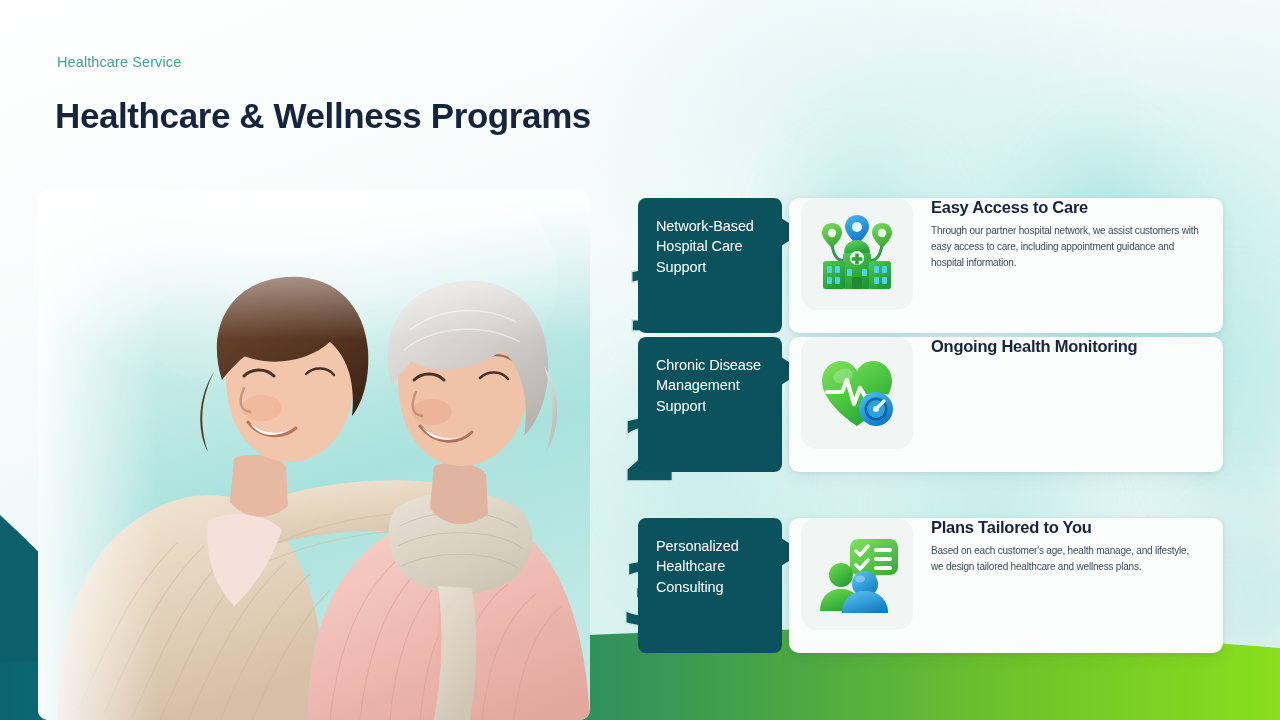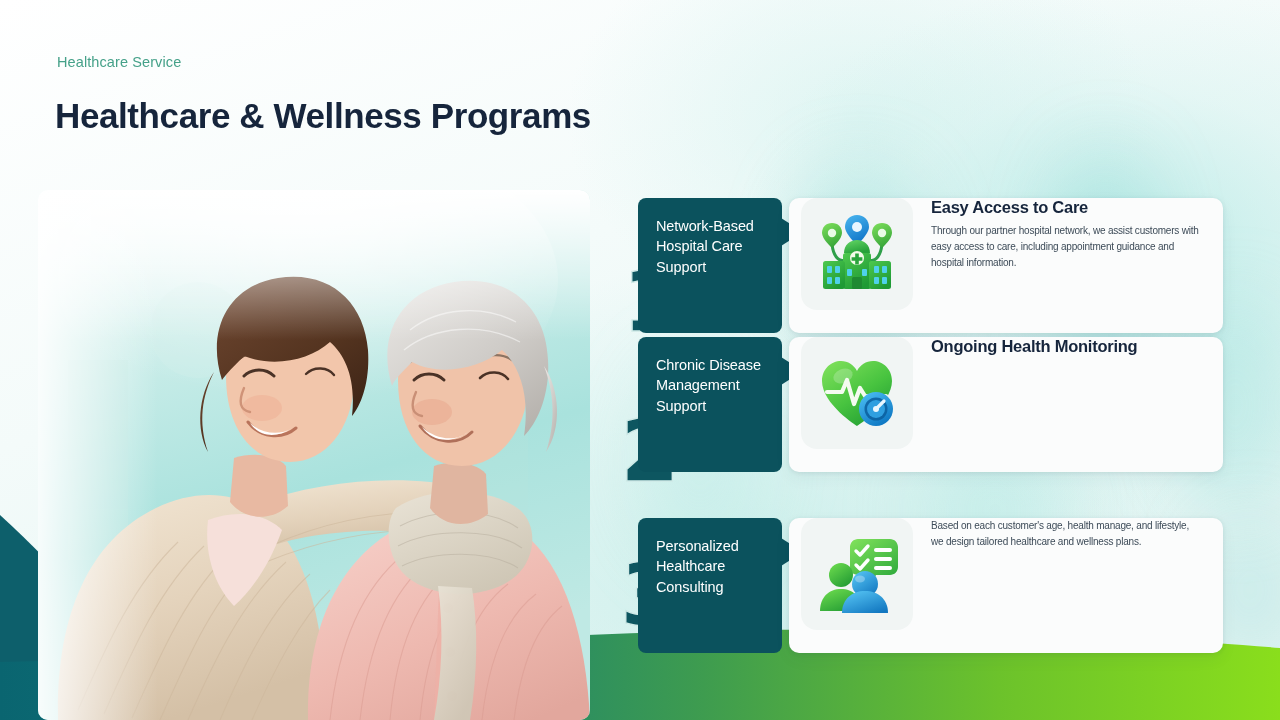--- a/index.html
+++ b/index.html
@@ -416,16 +416,17 @@
 
         <circle cx="27" cy="44" r="12" fill="url(#grnP)"></circle>
         <path d="M6,80 C6,66 15,58 27,58 C39,58 48,66 48,80 Z" fill="url(#grnP)"></path>
 
         <circle cx="51" cy="53" r="13" fill="url(#bluP)"></circle>
         <path d="M28,82 C28,68 38,60 51,60 C64,60 74,68 74,82 Z" fill="url(#bluP)"></path>
         <ellipse cx="46" cy="48" rx="5" ry="3.4" fill="#ffffff" opacity="0.3"></ellipse>
       </svg>
     </div>
     <div class="card-body">
+      <div class="card-title">Plans Tailored to You</div>
       <div class="card-desc">Based on each customer's age, health manage, and lifestyle, we design tailored healthcare and wellness plans.</div>
     </div>
   </div>
 </div>
 
 </body></html>

